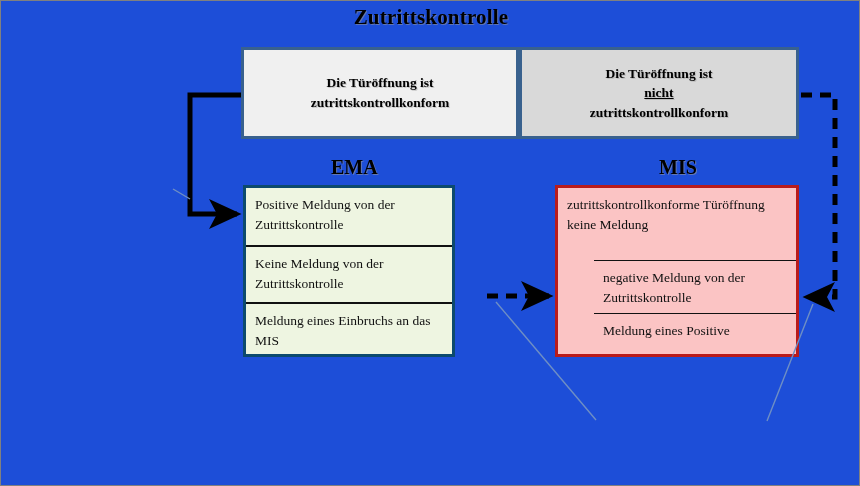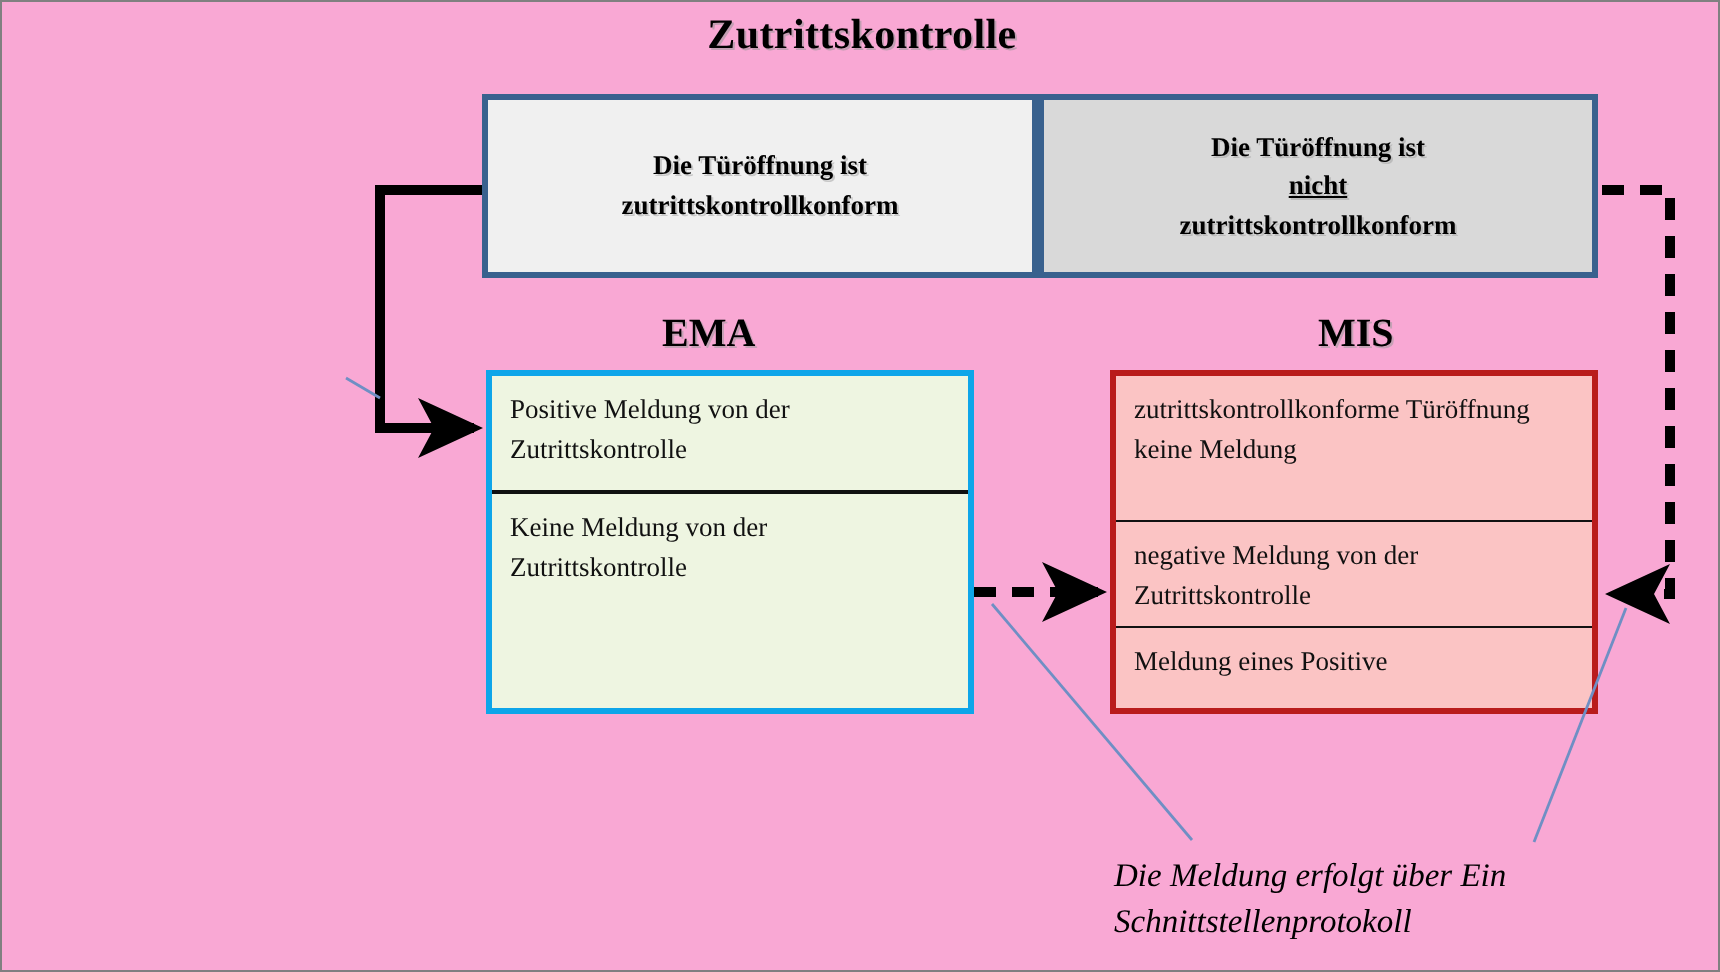--- a/index.html
+++ b/index.html
@@ -4,21 +4,21 @@
 <style>
   html, body {
     margin: 0;
     padding: 0;
     background: #ffffff;
   }
   #canvas {
     position: relative;
     width: 860px;
     height: 486px;
-    background: #f9a8d4;
+    background: #1d4ed8;
     border: 1px solid #808080;
     box-sizing: border-box;
     overflow: hidden;
     font-family: "Liberation Serif", "DejaVu Serif", serif;
   }
 
   
   #title {
     position: absolute;
     left: 0;
@@ -78,44 +78,44 @@
   
   .listbox {
     position: absolute;
     box-sizing: border-box;
     display: flex;
     flex-direction: column;
   }
   #ema-box {
     left: 242px;
     top: 184px;
-    width: 244px;
+    width: 212px;
     height: 172px;
-    border: 3px solid #0ea5e9;
+    border: 3px solid #0c4a6e;
     background: #eef5e1;
   }
   #mis-box {
     left: 554px;
     top: 184px;
     width: 244px;
     height: 172px;
     border: 3px solid #b91c1c;
     background: #fbc4c4;
   }
   .row {
     box-sizing: border-box;
     padding: 7px 9px 4px 9px;
     font-size: 13.5px;
     line-height: 1.5;
     color: #111111;
     flex: 1 1 auto;
     overflow: hidden;
   }
   #ema-box .row + .row { border-top: 2px solid #111111; }
-  #mis-box .row + .row { border-top: 1.5px solid #111111; }
+  #mis-box .row + .row { border-top: 1.5px solid #111111; margin-left: 36px; }
   #ema-box .row:nth-child(1) { flex: 0 0 57px; }
   #ema-box .row:nth-child(2) { flex: 0 0 57px; }
   #mis-box .row:nth-child(1) { flex: 0 0 72px; }
   #mis-box .row:nth-child(2) { flex: 0 0 53px; }
 
   
   .annot {
     position: absolute;
     font-style: italic;
     font-size: 16.5px;
@@ -154,29 +154,29 @@
       <span>zutrittskontrollkonform</span>
     </div>
   </div>
 
   <div class="sec-label" id="label-ema">EMA</div>
   <div class="sec-label" id="label-mis">MIS</div>
 
   <div class="listbox" id="ema-box">
     <div class="row">Positive Meldung von der Zutrittskontrolle</div>
     <div class="row">Keine Meldung von der Zutrittskontrolle</div>
+    <div class="row">Meldung eines Einbruchs an das MIS</div>
   </div>
 
   <div class="listbox" id="mis-box">
     <div class="row">zutrittskontrollkonforme Türöffnung keine Meldung</div>
     <div class="row">negative Meldung von der Zutrittskontrolle</div>
     <div class="row">Meldung eines Positive</div>
   </div>
 
-  <div class="annot" id="annot-bottom">Die Meldung erfolgt über Ein Schnittstellenprotokoll</div>
 
   <svg id="connectors" viewBox="0 0 860 486" xmlns="http://www.w3.org/2000/svg">
     <defs>
       <marker id="arrow-solid" markerWidth="7" markerHeight="7" refX="5.6" refY="3" orient="auto">
         <path d="M0,0 L6.5,3 L0,6 L1.6,3 Z" fill="#000000"></path>
       </marker>
       <marker id="arrow-dash-r" markerWidth="7" markerHeight="7" refX="5.6" refY="3" orient="auto">
         <path d="M0,0 L6.5,3 L0,6 L1.6,3 Z" fill="#000000"></path>
       </marker>
       <marker id="arrow-dash-l" markerWidth="7" markerHeight="7" refX="5.6" refY="3" orient="auto">

